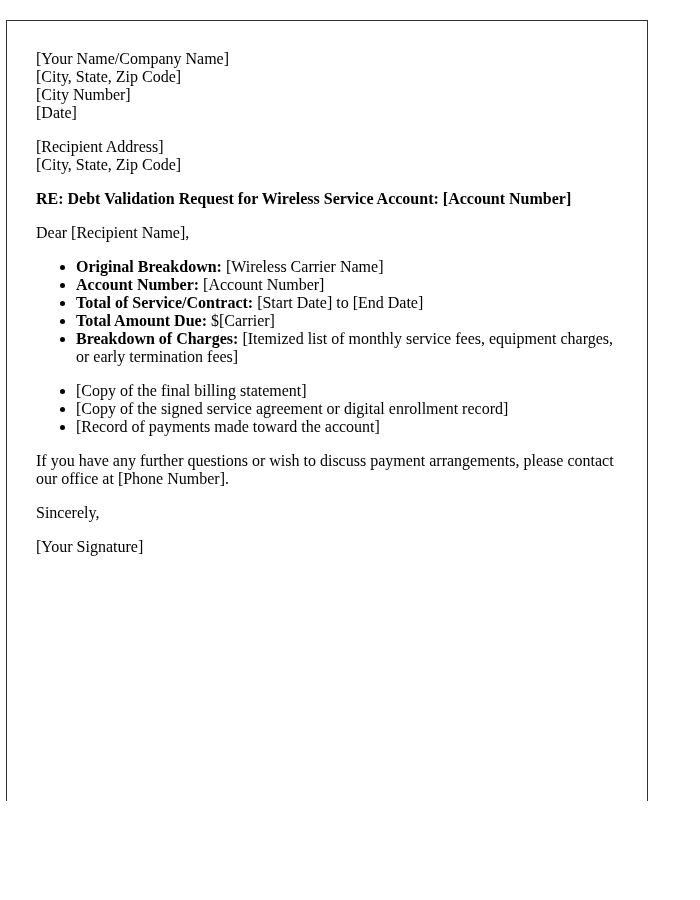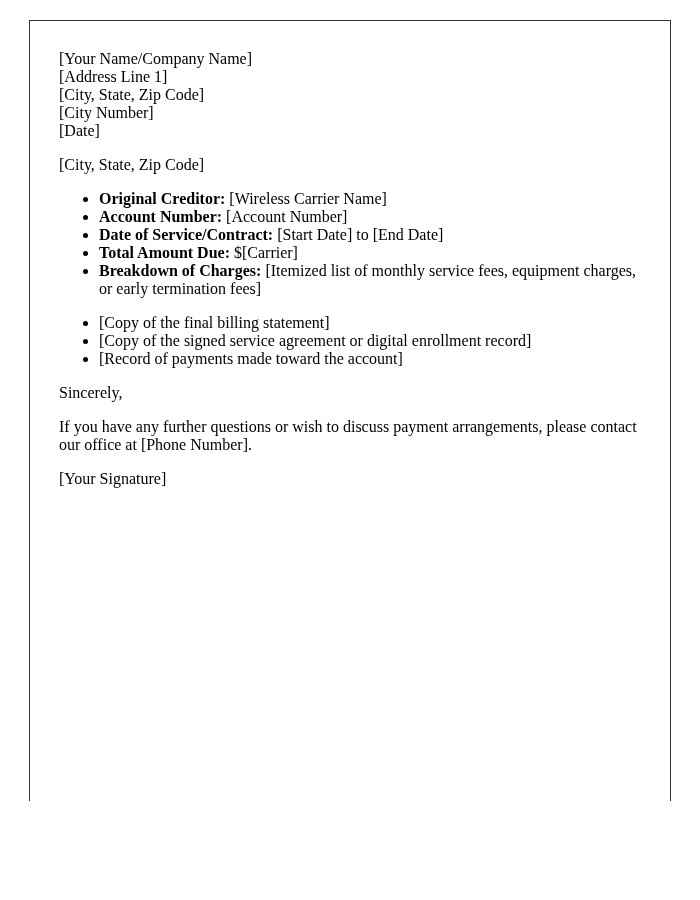--- a/index.html
+++ b/index.html
@@ -12,21 +12,21 @@
       height: 900px;
       position: relative;
       overflow: hidden;
       font-family: "Liberation Serif", "DejaVu Serif", serif;
       font-size: 16px;
       line-height: 18px;
       color: #000000;
     }
     .page-frame {
       position: absolute;
-      left: 29px;
+      left: 6px;
       top: 20px;
       width: 642px;
       height: 781px;
       border-top: 1px solid #333333;
       border-left: 1px solid #333333;
       border-right: 1px solid #333333;
       border-bottom: none;
       box-sizing: border-box;
       overflow: hidden;
     }
@@ -49,49 +49,51 @@
     .term { font-weight: bold; }
   </style>
 </head>
 <body>
 
 <div class="page-frame">
   <div class="letter">
 
     <div class="block">
       <span class="line">[Your Name/Company Name]</span>
-      <span class="line">[Address Line 1]</span>
       <span class="line">[City, State, Zip Code]</span>
       <span class="line">[City Number]</span>
       <span class="line">[Date]</span>
     </div>
 
     <div class="block">
+      <span class="line">[Recipient Address]</span>
       <span class="line">[City, State, Zip Code]</span>
     </div>
 
+    <p class="subject">RE: Debt Validation Request for Wireless Service Account: [Account Number]</p>
 
+    <p>Dear [Recipient Name],</p>
 
 
     <ul>
-      <li><span class="term">Original Creditor:</span><span> [Wireless Carrier Name]</span></li>
+      <li><span class="term">Original Breakdown:</span><span> [Wireless Carrier Name]</span></li>
       <li><span class="term">Account Number:</span><span> [Account Number]</span></li>
-      <li><span class="term">Date of Service/Contract:</span><span> [Start Date] to [End Date]</span></li>
+      <li><span class="term">Total of Service/Contract:</span><span> [Start Date] to [End Date]</span></li>
       <li><span class="term">Total Amount Due:</span><span> $[Carrier]</span></li>
       <li><span class="term">Breakdown of Charges:</span><span> [Itemized list of monthly service fees, equipment charges, or early termination fees]</span></li>
     </ul>
 
 
     <ul>
       <li>[Copy of the final billing statement]</li>
       <li>[Copy of the signed service agreement or digital enrollment record]</li>
       <li>[Record of payments made toward the account]</li>
     </ul>
 
 
+    <p>If you have any further questions or wish to discuss payment arrangements, please contact our office at [Phone Number].</p>
+
     <p>Sincerely,</p>
-
-    <p>If you have any further questions or wish to discuss payment arrangements, please contact our office at [Phone Number].</p>
 
     <p>[Your Signature]</p>
 
   </div>
 </div>
 
 </body></html>

